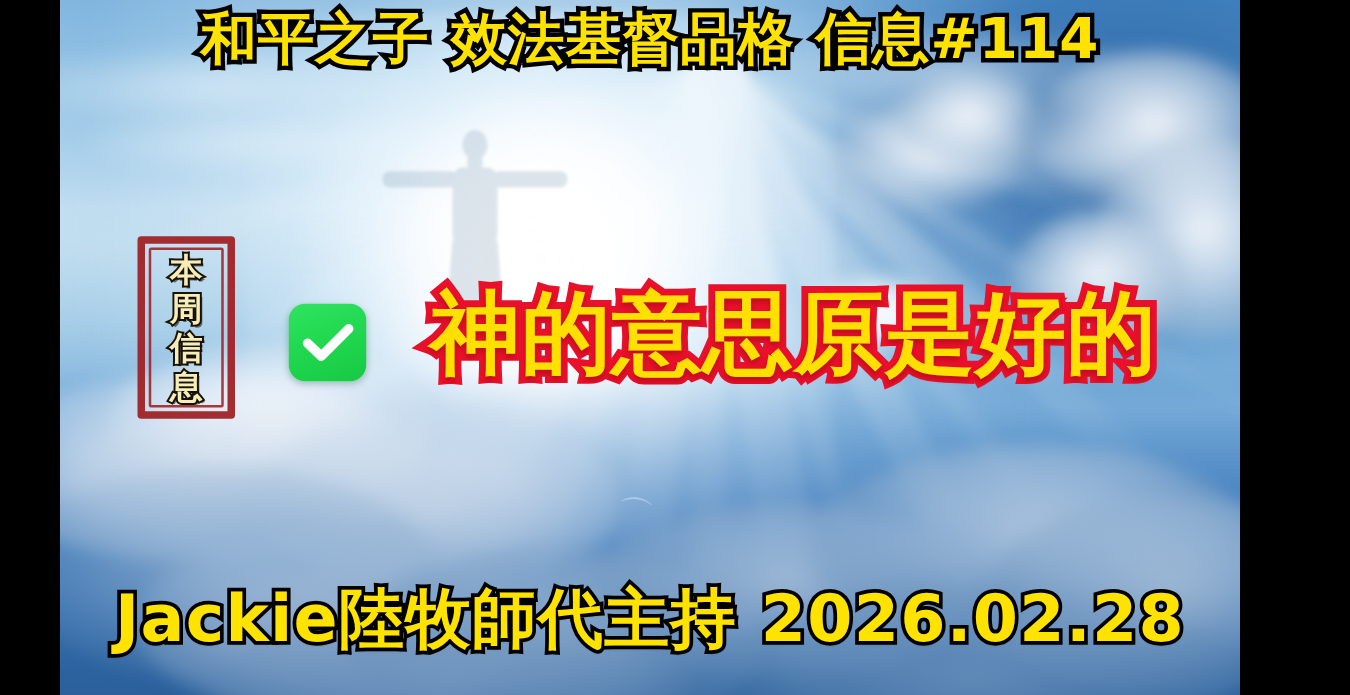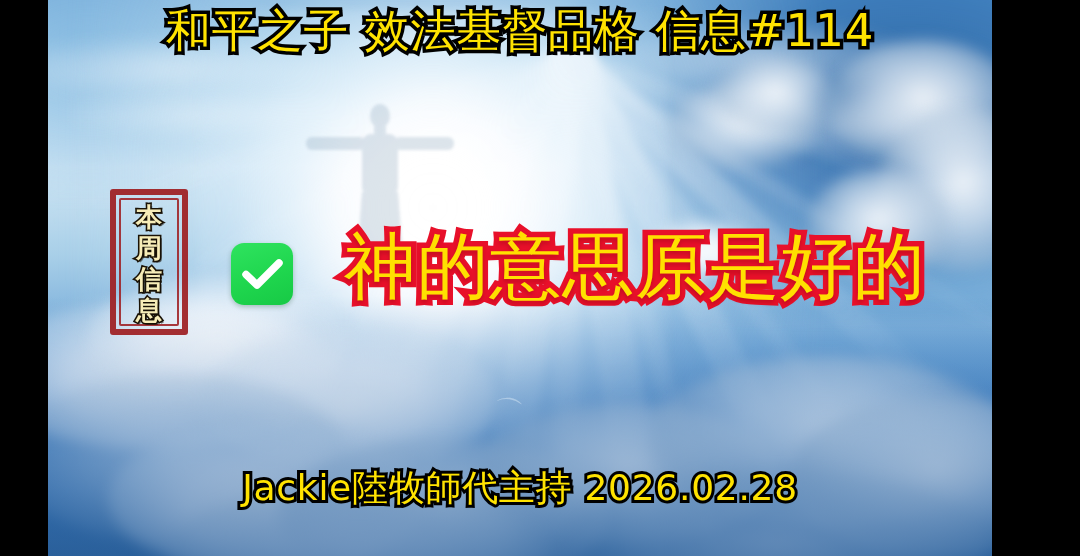--- a/index.html
+++ b/index.html
@@ -193,42 +193,42 @@
       rgba(255,255,255,0.52) 0%,
       rgba(248,252,255,0.26) 45%,
       rgba(240,248,255,0) 85%);
     filter: blur(9px);
   }
 
   
   .ttxt {
     position: absolute;
     white-space: nowrap;
-    font-weight: 400;
+    font-weight: 700;
     line-height: 1;
     letter-spacing: 0.02em;
     z-index: 40;
   }
 
   
   #title-text {
     left: 0; right: 0;
     top: 8px;
     text-align: center;
     font-size: 45px;
     color: #ffe300;
     -webkit-text-stroke: 7px #000000;
     paint-order: stroke fill;
     text-shadow: 0 2px 2px rgba(0,0,0,0.45);
   }
   #footer-text {
     left: 0; right: 0;
     top: 470px;
     text-align: center;
-    font-size: 36px;
+    font-size: 52px;
     color: #ffe300;
     -webkit-text-stroke: 6px #000000;
     paint-order: stroke fill;
     text-shadow: 0 2px 2px rgba(0,0,0,0.40);
   }
 
   
   #headline-text {
     left: 268px;
     top: 230px;

